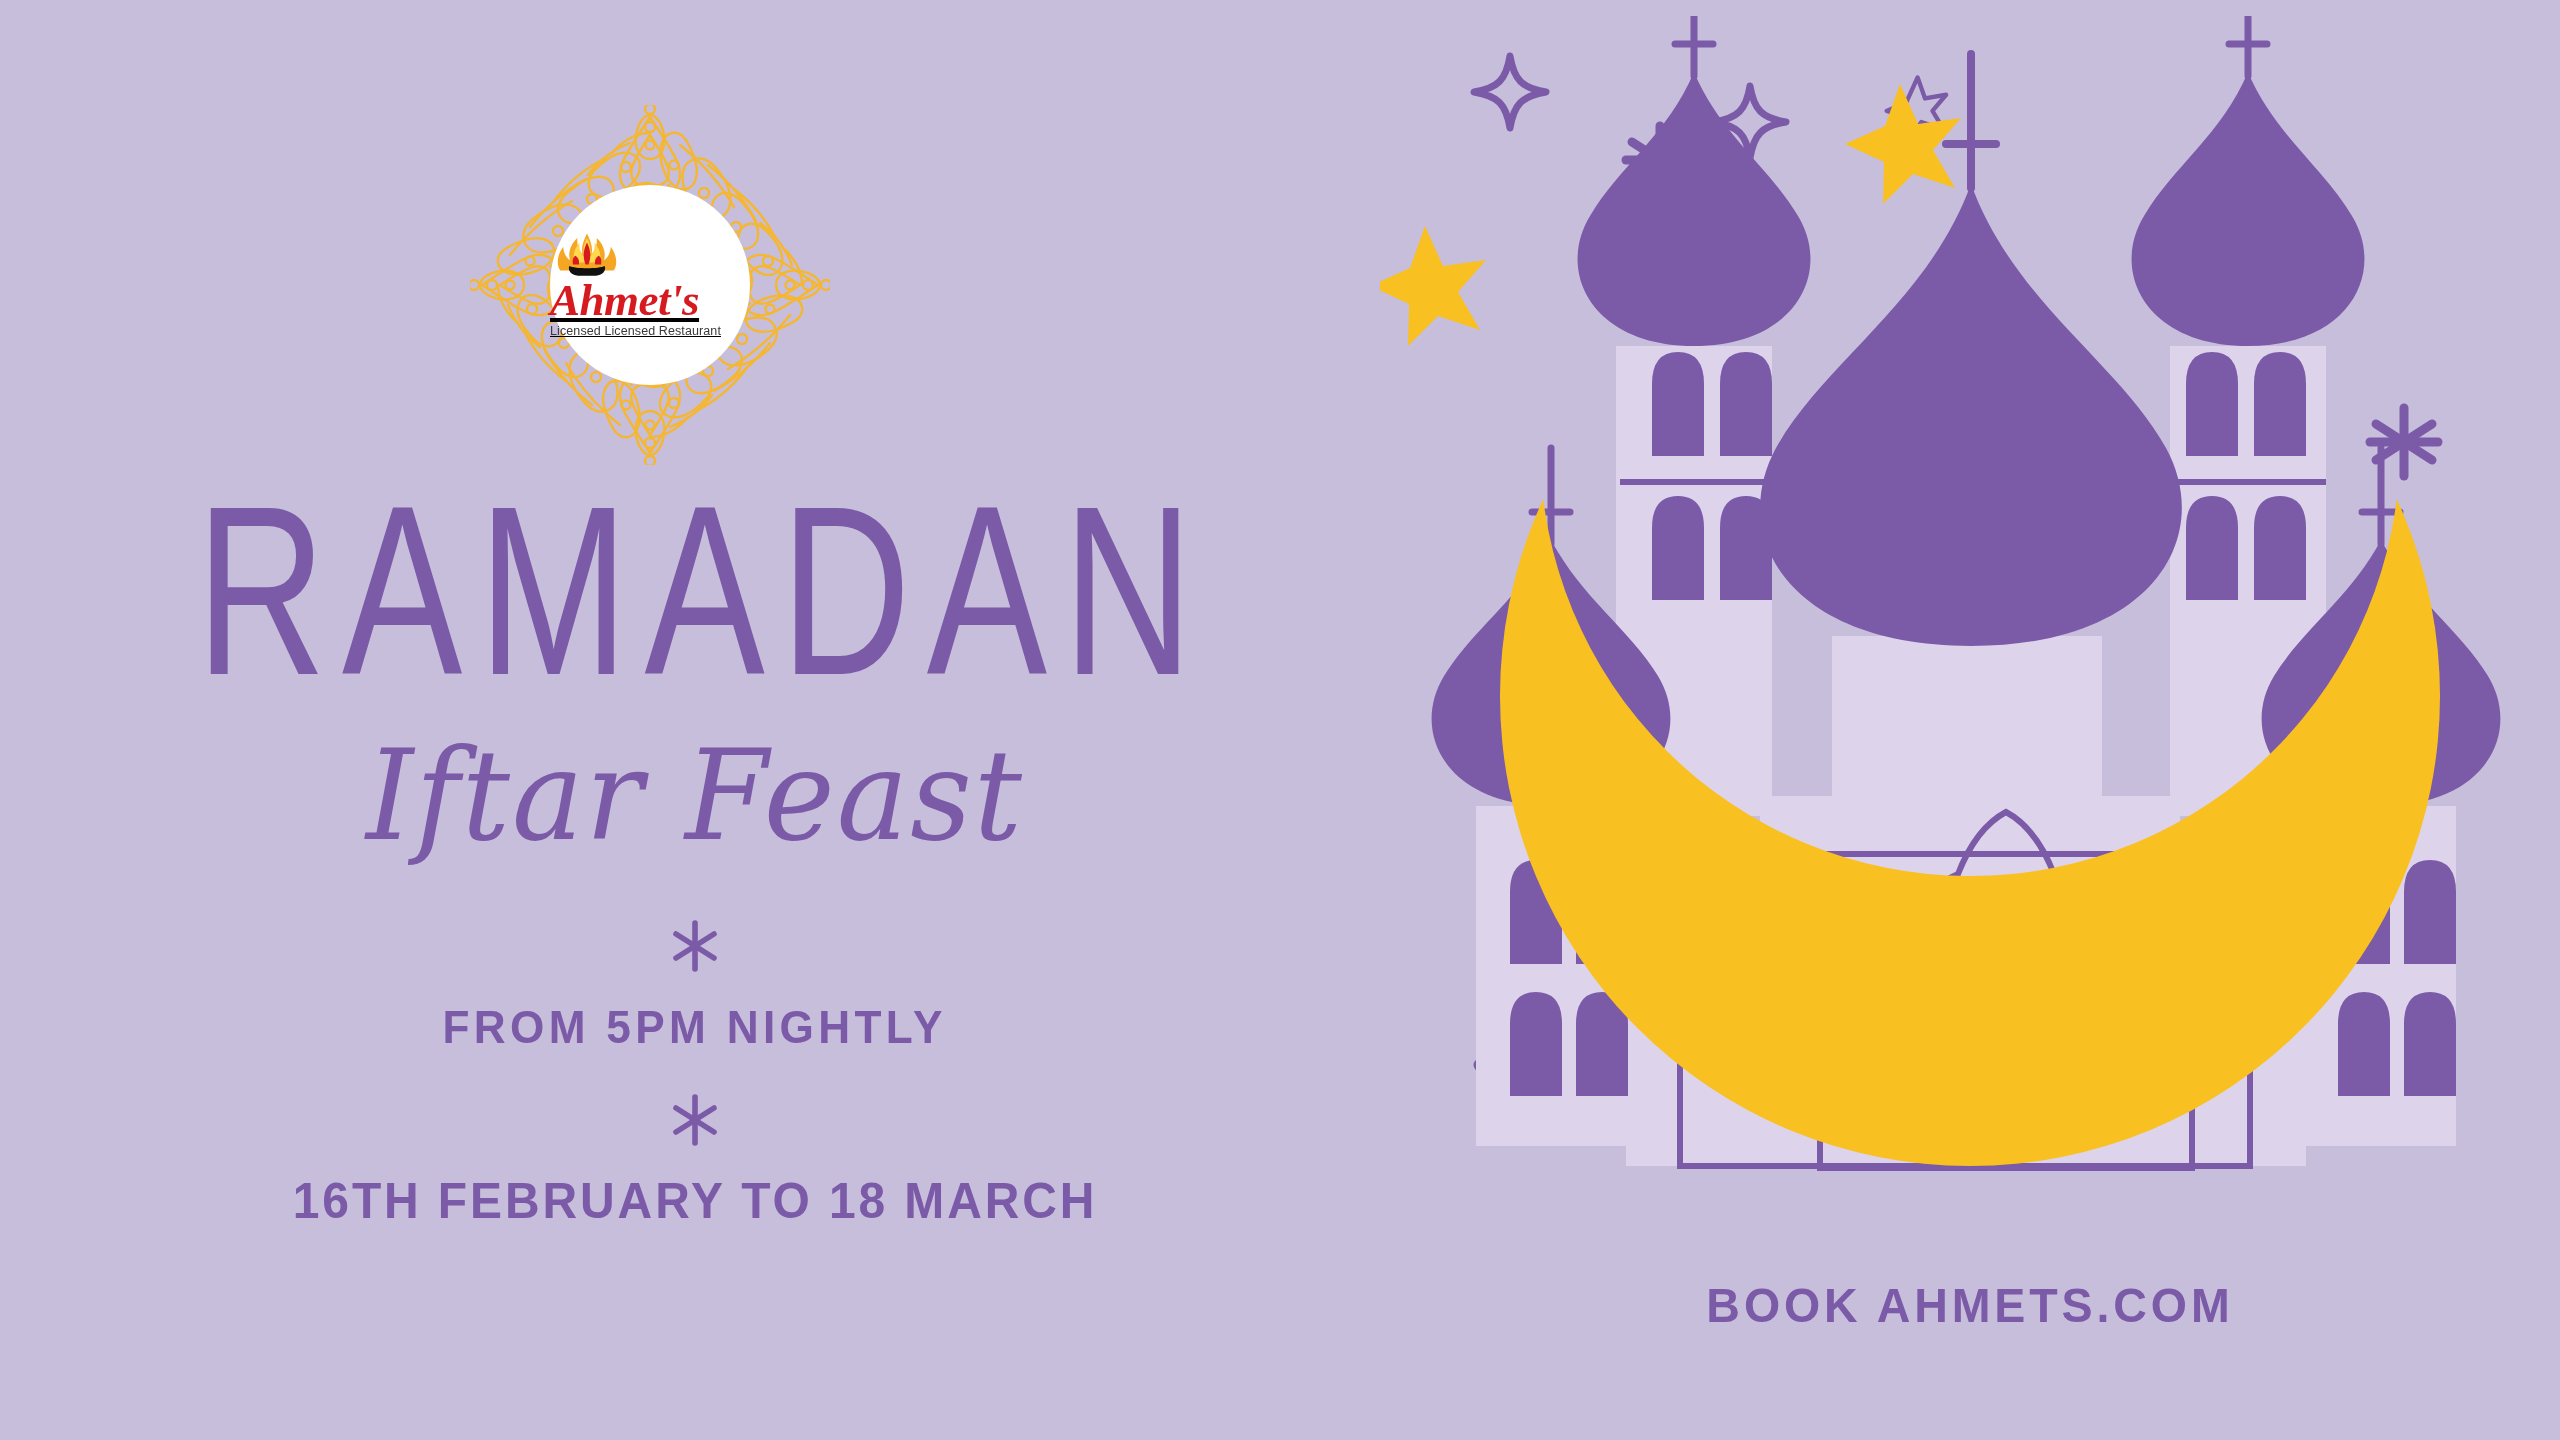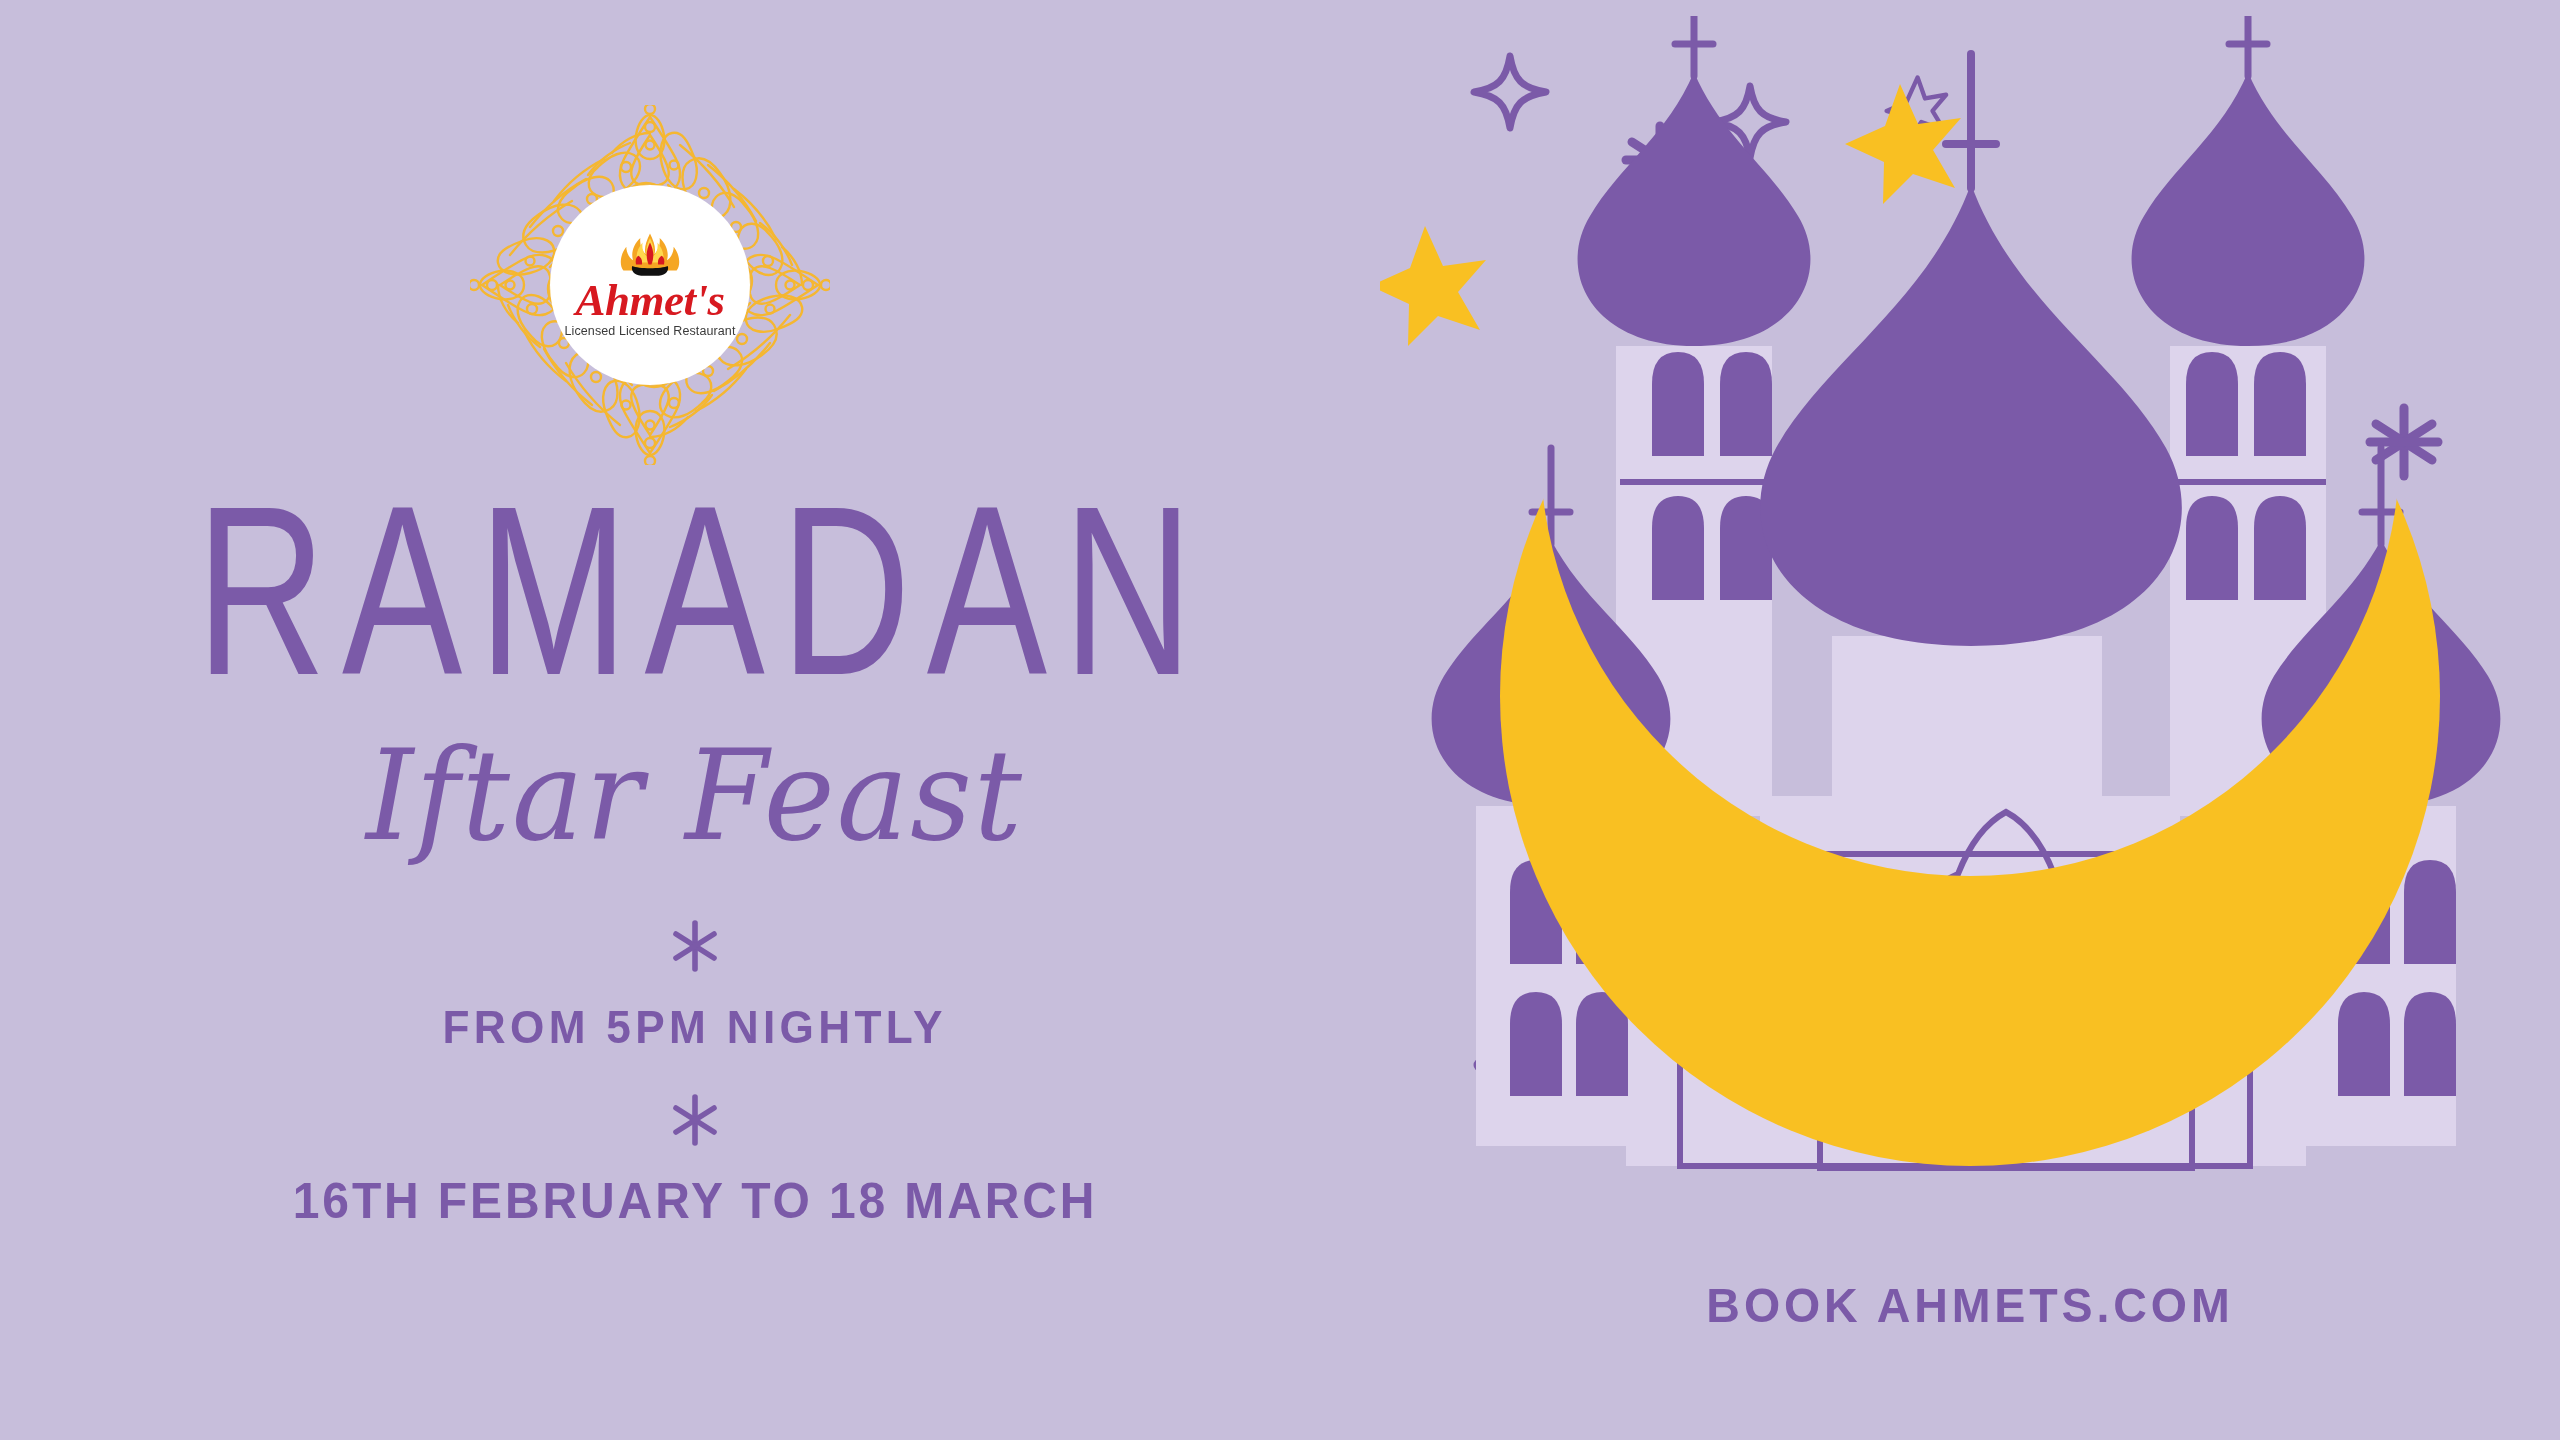--- a/index.html
+++ b/index.html
@@ -44,22 +44,22 @@
     position: absolute;
     left: 50%;
     top: 50%;
     transform: translate(-50%, -50%);
     width: 200px;
     height: 200px;
     border-radius: 50%;
     background: #FFFFFF;
     display: flex;
     flex-direction: column;
-    align-items: center;
     justify-content: center;
+    text-decoration: underline;
   }
   .logo-flame { width: 74px; height: 46px; display:block; margin-bottom: 1px; }
   .logo-name {
     font-family: "Liberation Serif", serif;
     font-style: italic;
     font-weight: bold;
     font-size: 45px;
     line-height: 0.95;
     color: #D71920;
     letter-spacing: -0.5px;

